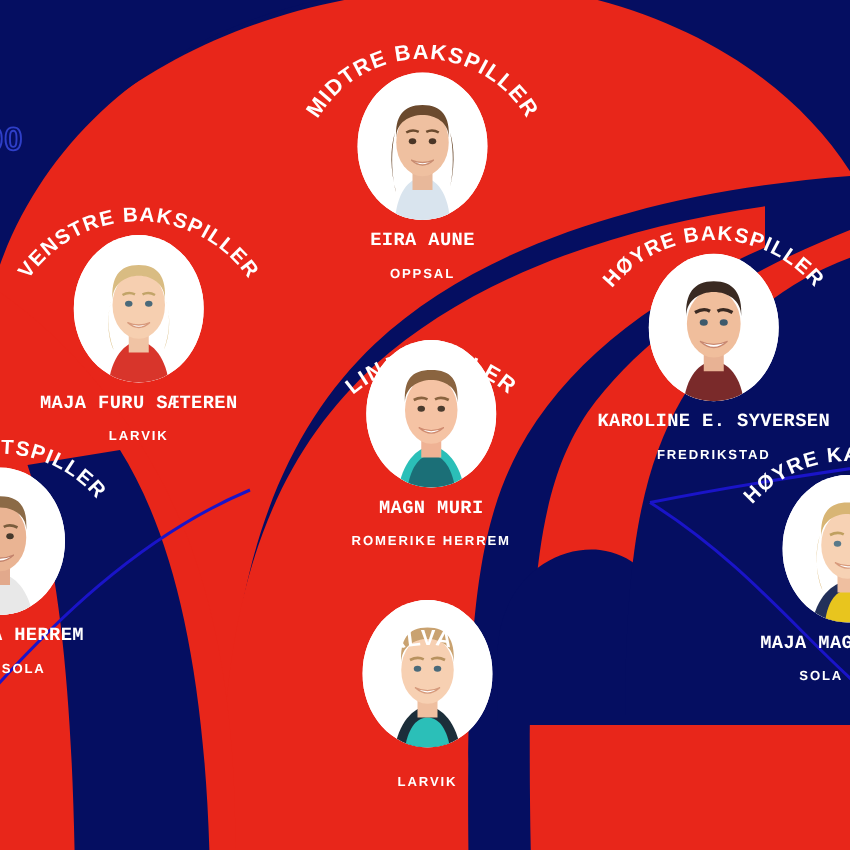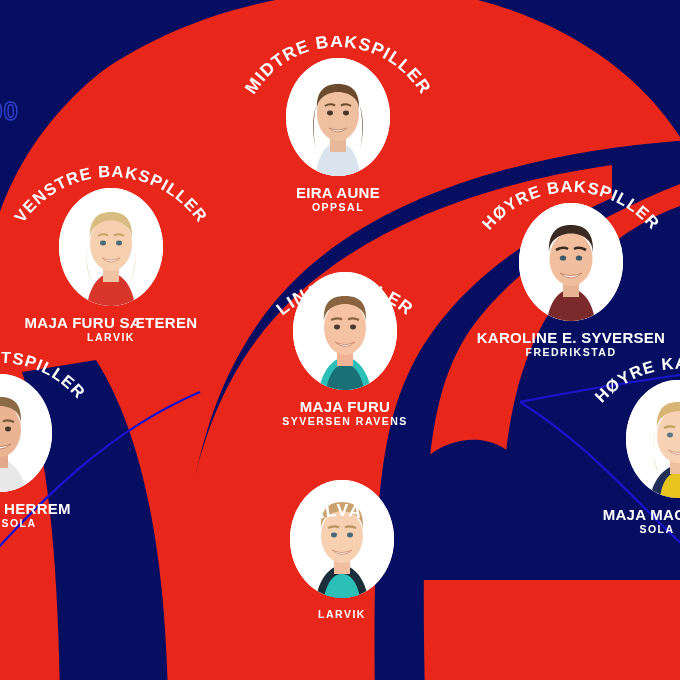--- a/index.html
+++ b/index.html
@@ -65,27 +65,28 @@
     font-weight: 700;
     letter-spacing: 1.1px;
   }
   .pname {
     color: #ffffff;
     font-size: 15px;
     font-weight: 700;
     letter-spacing: 0.3px;
     margin-top: -2px;
     white-space: nowrap;
+    font-family: Liberation Mono, monospace;
   }
   .pclub {
     color: #ffffff;
     font-size: 10.5px;
     font-weight: 700;
     letter-spacing: 1.5px;
-    margin-top: 0;
+    margin-top: 12px;
     white-space: nowrap;
     text-align: center;
   }
   .corner-mark {
     position: absolute;
     left: -12px;
     top: 96px;
     font-size: 26px;
     font-weight: 700;
     letter-spacing: 1px;
@@ -263,22 +264,22 @@
           <path d="M42 70 q10 9 20 0 q-10 5 -20 0 Z" fill="#ffffff" stroke="#D08C70" stroke-width="1"></path>
         </svg>
       </div>
       <svg class="arc-label" viewBox="0 0 230 150">
         <defs>
             <path id="arcD" d="M 26 106 A 94 94 0 0 1 204 106" fill="none"></path>
           </defs>
         <text><textPath href="#arcD" startOffset="50%" text-anchor="middle">LINJESPILLER</textPath></text>
       </svg>
     </div>
-    <div class="pname">MAJA FURU</div>
-    <div class="pclub">SYVERSEN RAVENS</div>
+    <div class="pname">MAGN MURI</div>
+    <div class="pclub">ROMERIKE HERREM</div>
   </div>
 
   <div class="player" style="left:212px; top:458px;">
     <div class="portrait-wrap">
       <div class="portrait">
         <svg class="face" viewBox="0 0 104 118">
           <rect width="104" height="118" fill="#ffffff"></rect>
           <path d="M26 118 C30 94 44 85 52 85 C60 85 74 94 78 118 Z" fill="#1C2E3A"></path>
           <path d="M34 118 C37 101 44 94 52 94 C60 94 67 101 70 118 Z" fill="#2BBFB8"></path>
           <path d="M44 80 h16 v14 h-16 z" fill="#EFBFA0"></path>

